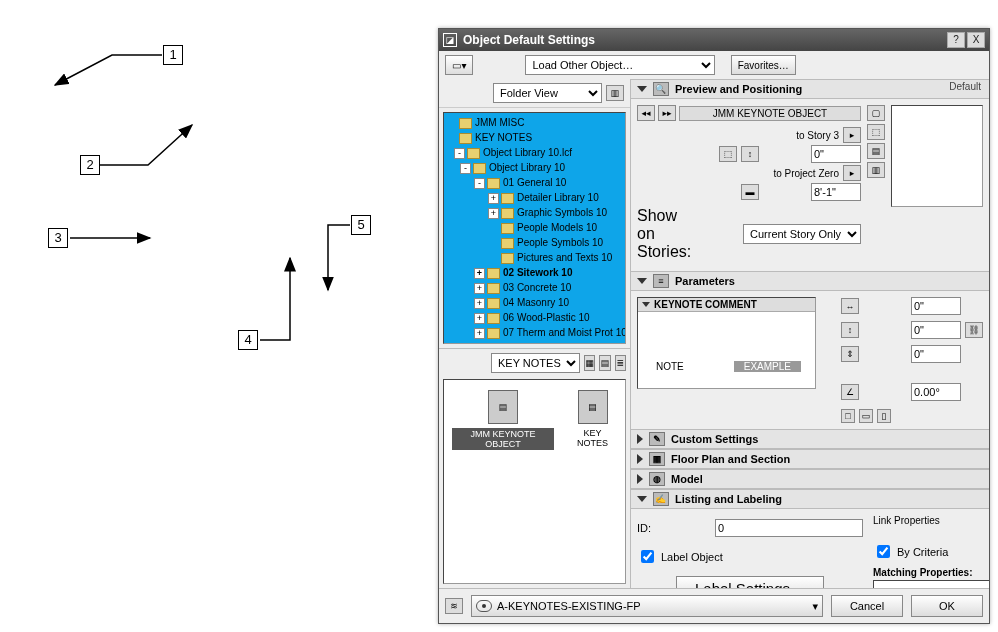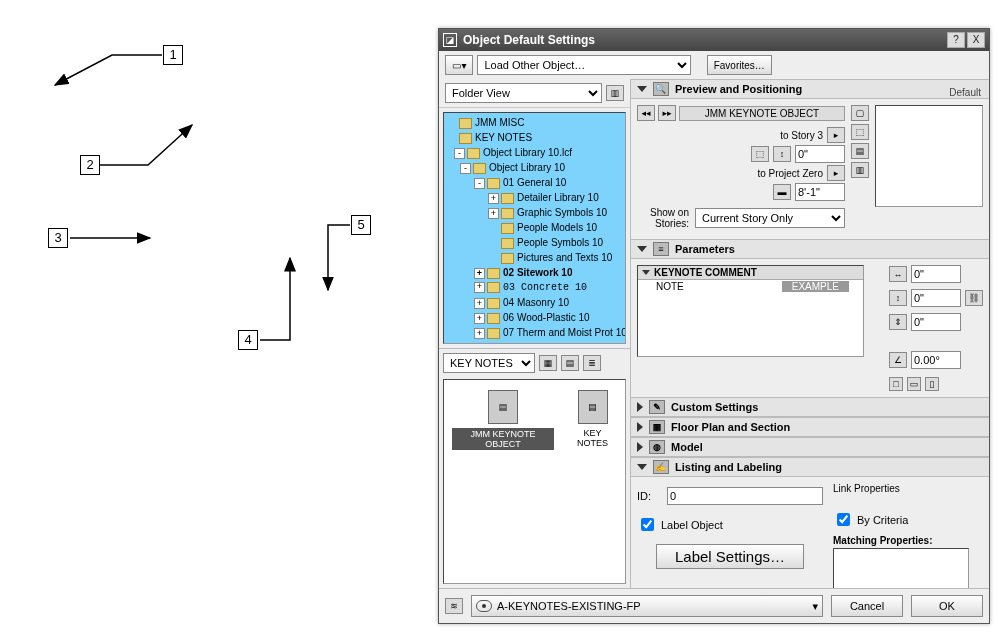--- a/index.html
+++ b/index.html
@@ -102,29 +102,30 @@
     padding: 0 6px;
     font-size: 10px;
     display:inline-flex;align-items:center;gap:3px;
   }
   select, input[type=text] {
     border: 1px solid #888;
     background: #fff;
     font-size: 11px;
     height: 18px;
     padding: 0 2px;
+    margin-left: 48px;
   }
   select { height: 20px; }
 
   
   .tree-wrap {
     flex: 1;
     border: 1px inset #999;
     margin: 4px;
-    background: #7dd3fc;
+    background: #0ea5e9;
     overflow: hidden;
     position: relative;
     display:flex;flex-direction:column;
   }
   .tree-scroll {
     flex: 1;
     overflow: auto;
     padding: 2px;
   }
   .tree-node {
@@ -222,21 +223,21 @@
     font-size:10px;
     overflow:auto;
   }
   .param-head {
     background:#ddd;border-bottom:1px solid #aaa;padding:1px 4px;font-weight:bold;display:flex;align-items:center;
   }
   .param-head .twisty {
     width:0;height:0;border-left:4px solid transparent;border-right:4px solid transparent;border-top:5px solid #333;margin-right:4px;
   }
   .param-row {
-    display:flex;padding:1px 0 1px 18px;
+    display:flex;padding:1px 0 1px 18px;margin-top:48px;
   }
   .param-row .pname { flex:1; }
   .param-row .pval { background:#999;color:#fff;padding:0 10px;margin-right:14px; }
 
   .dim-col {
     display:flex;flex-direction:column;gap:6px;align-items:flex-start;
   }
   .dim-row { display:flex;align-items:center;gap:4px; }
 
   
@@ -261,21 +262,21 @@
     border:1px solid #888;background:linear-gradient(#fff,#ddd);height:22px;padding:0 4px;gap:5px;
   }
   .layer-combo .eye {
     width:16px;height:12px;border:1px solid #555;border-radius:6px;position:relative;
   }
   .layer-combo .eye::after{content:"";position:absolute;left:5px;top:3px;width:4px;height:4px;background:#333;border-radius:50%;}
   .footer .btn {
     border:1px solid #888;background:linear-gradient(#fff,#ddd);
     width:72px;height:22px;font-size:11px;
   }
-  .default-label{position:absolute;right:8px;top:36px;font-size:10px;color:#444;}
+  .default-label{position:absolute;right:8px;top:30px;font-size:10px;color:#444;}
 </style>
 </head>
 <body>
 
 <div class="diagram-area">
   <svg width="430" height="632" style="position:absolute;left:0;top:0">
     <defs>
       <marker id="ah" markerWidth="10" markerHeight="8" refX="9" refY="4" orient="auto">
         <polygon points="0,0 10,4 0,8" fill="#000"></polygon>
       </marker>
@@ -334,21 +335,21 @@
             <div class="tree-node" style="padding-left: 0px;"><span class="noexp"></span><span class="ficon"></span><span>KEY NOTES</span></div>
             <div class="tree-node" style="padding-left: 8px;"><span class="exp">-</span><span class="ficon"></span><span>Object Library 10.lcf</span></div>
             <div class="tree-node" style="padding-left: 14px;"><span class="exp">-</span><span class="ficon"></span><span>Object Library 10</span></div>
             <div class="tree-node" style="padding-left: 28px;"><span class="exp">-</span><span class="ficon"></span><span>01 General 10</span></div>
             <div class="tree-node" style="padding-left: 42px;"><span class="exp">+</span><span class="ficon"></span><span>Detailer Library 10</span></div>
             <div class="tree-node" style="padding-left: 42px;"><span class="exp">+</span><span class="ficon"></span><span>Graphic Symbols 10</span></div>
             <div class="tree-node" style="padding-left: 42px;"><span class="noexp"></span><span class="ficon"></span><span>People Models 10</span></div>
             <div class="tree-node" style="padding-left: 42px;"><span class="noexp"></span><span class="ficon"></span><span>People Symbols 10</span></div>
             <div class="tree-node" style="padding-left: 42px;"><span class="noexp"></span><span class="ficon"></span><span>Pictures and Texts 10</span></div>
             <div class="tree-node" style="padding-left: 28px; font-weight: bold;"><span class="exp">+</span><span class="ficon"></span><span>02 Sitework 10</span></div>
-            <div class="tree-node" style="padding-left: 28px; font-family: Liberation Mono, monospace;"><span class="exp">+</span><span class="ficon"></span><span>03 Concrete 10</span></div>
+            <div class="tree-node" style="padding-left: 28px;"><span class="exp">+</span><span class="ficon"></span><span>03 Concrete 10</span></div>
             <div class="tree-node" style="padding-left: 28px;"><span class="exp">+</span><span class="ficon"></span><span>04 Masonry 10</span></div>
             <div class="tree-node" style="padding-left: 28px;"><span class="exp">+</span><span class="ficon"></span><span>06 Wood-Plastic 10</span></div>
             <div class="tree-node" style="padding-left: 28px;"><span class="exp">+</span><span class="ficon"></span><span>07 Therm and Moist Prot 10</span></div>
           </div>
       </div>
       <div class="bottom-panel" style="height:240px">
         <div class="bottom-toolbar">
           <select style="width:92px">
             <option>KEY NOTES</option>
           </select>
@@ -396,21 +397,21 @@
           <div class="pos-row">
             <span style="flex:1"></span>
             <span style="font-size:10px">to Project Zero</span>
             <span class="tiny-icon">▸</span>
           </div>
           <div class="pos-row">
             <span class="tiny-icon">▬</span>
             <input type="text" class="value-input" value="8'-1&quot;" style="">
           </div>
           <div class="field-row" style="margin-top:6px">
-            <span style="text-align:right;width:52px;font-size:10px">Show on Stories:</span>
+            <span style="width:52px;font-size:16px">Show on Stories:</span>
             <select style="flex:1">
               <option>Current Story Only</option>
             </select>
           </div>
         </div>
         <div style="display:flex;flex-direction:column;gap:3px;align-items:center">
           <div style="display:flex;gap:3px">
             <span class="tiny-icon">▢</span>
           </div>
           <span class="tiny-icon">⬚</span>

